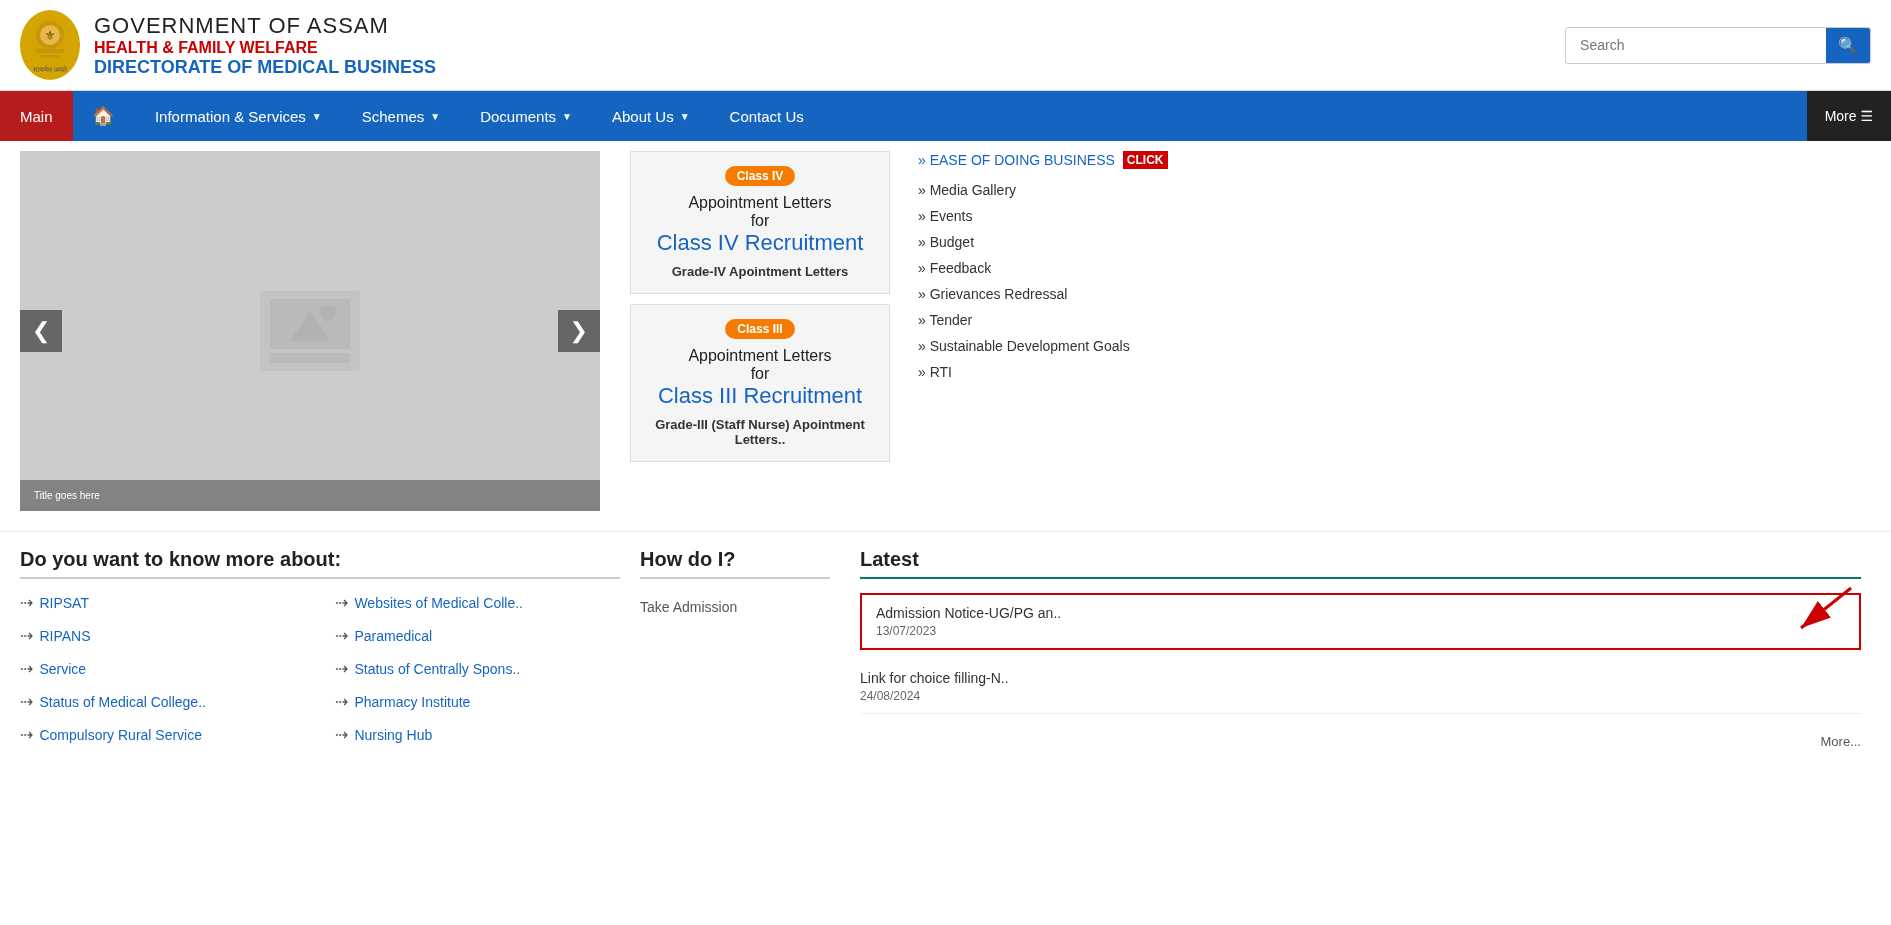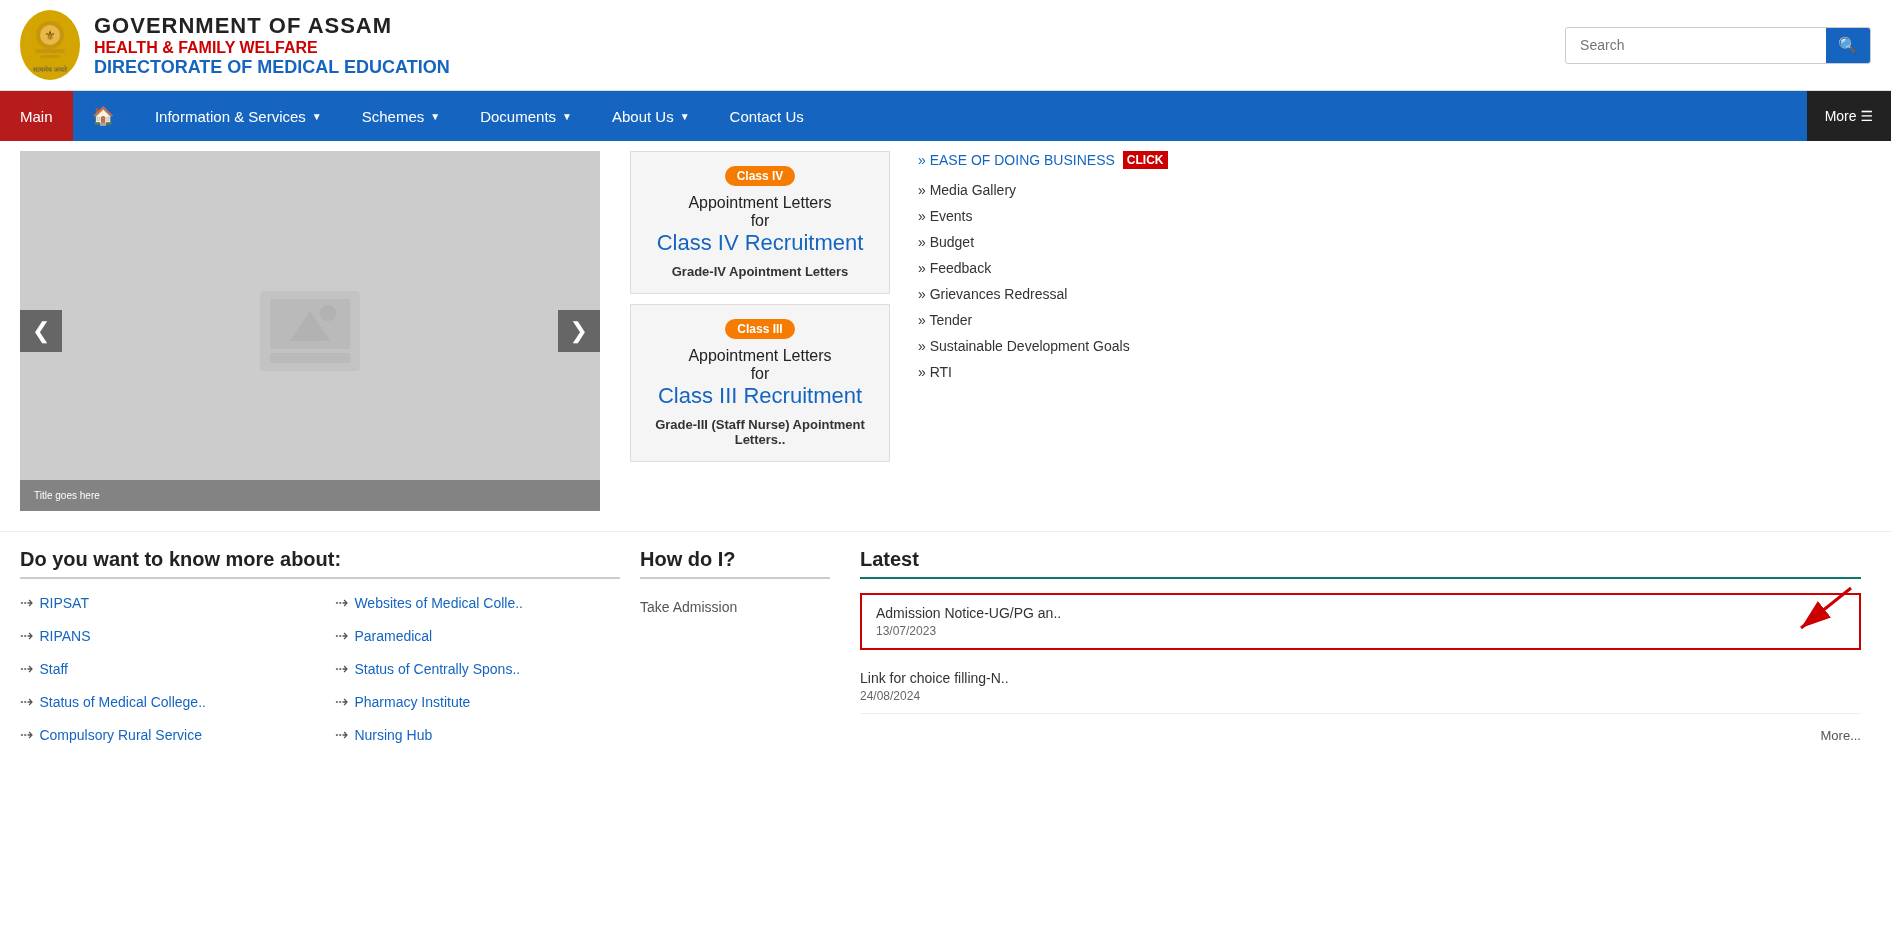--- a/index.html
+++ b/index.html
@@ -3,21 +3,21 @@
   <meta charset="utf-8">
   <style>
     * { margin: 0; padding: 0; box-sizing: border-box; }
     body { font-family: Arial, sans-serif; font-size: 14px; background: #fff; }
 
     
     .header { display: flex; align-items: center; justify-content: space-between; padding: 10px 20px; background: #fff; border-bottom: 1px solid #ddd; }
     .header-left { display: flex; align-items: center; gap: 14px; }
     .emblem { width: 60px; height: 70px; background: #d4a500; border-radius: 50%; display: flex; align-items: center; justify-content: center; font-size: 28px; }
     .header-titles { display: flex; flex-direction: column; }
-    .header-title-main { font-size: 22px; font-weight: bold; color: #222; letter-spacing: 1px; }
+    .header-title-main { font-size: 22px; font-weight: normal; color: #222; letter-spacing: 1px; }
     .header-title-sub1 { font-size: 16px; font-weight: bold; color: #c00; }
     .header-title-sub2 { font-size: 18px; font-weight: bold; color: #1565c0; }
     .search-bar { display: flex; align-items: center; border: 1px solid #ccc; border-radius: 3px; overflow: hidden; }
     .search-bar input { padding: 8px 14px; border: none; outline: none; font-size: 14px; width: 260px; color: #999; }
     .search-bar button { background: #1565c0; border: none; padding: 8px 12px; cursor: pointer; color: #fff; font-size: 16px; }
 
     
     .navbar { background: #1565c0; display: flex; align-items: stretch; }
     .nav-item { color: #fff; padding: 14px 20px; cursor: pointer; font-size: 15px; display: flex; align-items: center; gap: 4px; white-space: nowrap; }
     .nav-item.active { background: #b71c1c; }
@@ -64,21 +64,21 @@
     .howdoi-section { flex: 0 0 230px; padding: 0 20px; }
     .howdoi-section h3 { font-size: 20px; font-weight: bold; color: #222; margin-bottom: 20px; border-bottom: 2px solid #ccc; padding-bottom: 6px; }
     .howdoi-link { color: #555; font-size: 14px; margin-bottom: 10px; }
 
     .latest-section { flex: 1; padding: 0 10px; }
     .latest-section h3 { font-size: 20px; font-weight: bold; color: #222; margin-bottom: 14px; border-bottom: 2px solid #0f766e; padding-bottom: 6px; }
     .latest-item { border: 2px solid #c00; padding: 10px 14px; margin-bottom: 10px; cursor: pointer; }
     .latest-item-plain { padding: 10px 0; margin-bottom: 6px; border-bottom: 1px solid #eee; }
     .latest-item-title { font-size: 14px; color: #333; }
     .latest-item-date { font-size: 12px; color: #666; margin-top: 3px; }
-    .latest-more { text-align: right; color: #555; font-size: 13px; cursor: pointer; margin-top: 14px; }
+    .latest-more { text-align: right; color: #555; font-size: 13px; cursor: pointer; margin-top: 20px; }
 
     .chevron { font-size: 10px; margin-left: 2px; }
   </style>
 </head>
 <body>
 
 <div class="header">
   <div class="header-left">
     <div class="emblem">
       <svg width="50" height="60" viewBox="0 0 50 60">
@@ -86,21 +86,21 @@
         <ellipse cx="25" cy="20" rx="10" ry="10" fill="#e8b84b"></ellipse>
         <text x="25" y="25" text-anchor="middle" font-size="13" fill="#7a5000">⚜</text>
         <rect x="10" y="34" width="30" height="4" rx="2" fill="#c8960c"></rect>
         <rect x="15" y="40" width="20" height="3" rx="1.5" fill="#c8960c"></rect>
         <text x="25" y="57" text-anchor="middle" font-size="7" fill="#555">सत्यमेव जयते</text>
       </svg>
     </div>
     <div class="header-titles">
       <span class="header-title-main">GOVERNMENT OF ASSAM</span>
       <span class="header-title-sub1">HEALTH &amp; FAMILY WELFARE</span>
-      <span class="header-title-sub2">DIRECTORATE OF MEDICAL EDUCATION</span>
+      <span class="header-title-sub2">DIRECTORATE OF MEDICAL BUSINESS</span>
     </div>
   </div>
   <div class="search-bar">
     <input type="text" placeholder="Search" style="">
     <button>🔍</button>
   </div>
 </div>
 
 <nav class="navbar">
   <div class="nav-item active">
@@ -215,21 +215,21 @@
         <a class="know-link">
           <span class="know-link-arrow">⇢</span>
           <span>RIPSAT</span>
         </a>
         <a class="know-link">
           <span class="know-link-arrow">⇢</span>
           <span>RIPANS</span>
         </a>
         <a class="know-link">
           <span class="know-link-arrow">⇢</span>
-          <span>Staff</span>
+          <span>Service</span>
         </a>
         <a class="know-link">
           <span class="know-link-arrow">⇢</span>
           <span>Status of Medical College..</span>
         </a>
         <a class="know-link">
           <span class="know-link-arrow">⇢</span>
           <span>Compulsory Rural Service</span>
         </a>
       </div>

